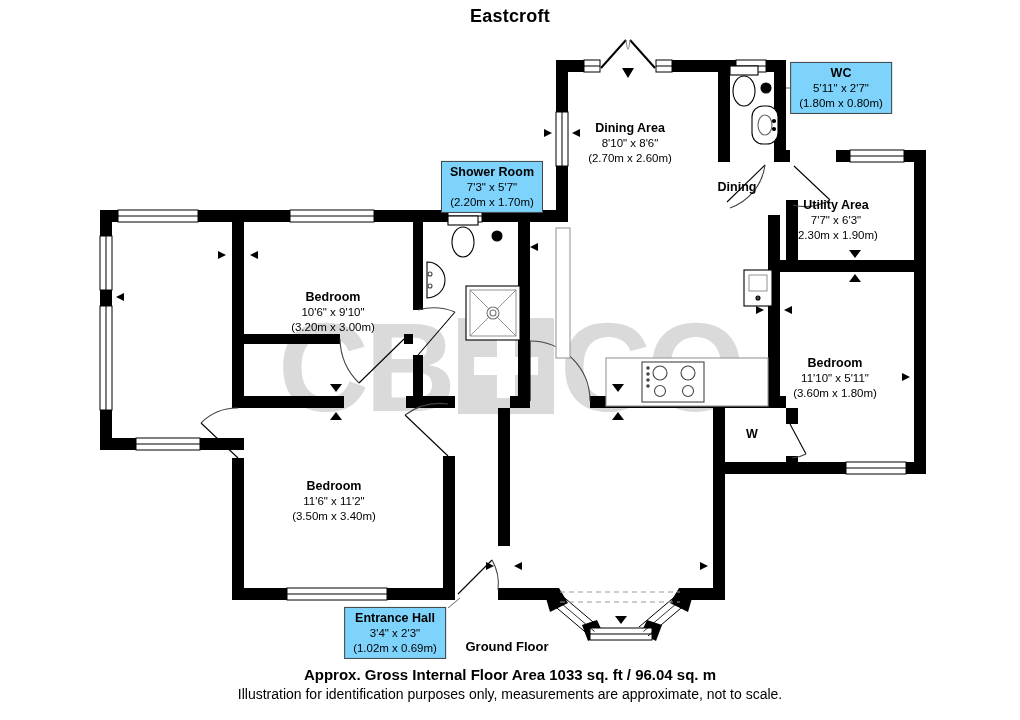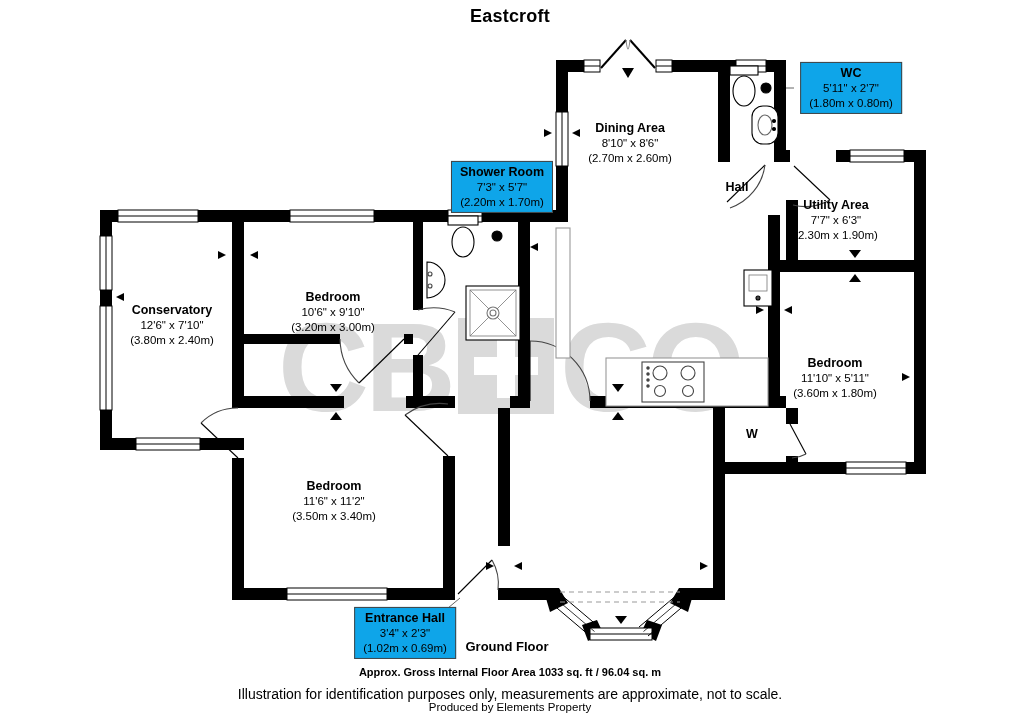--- a/index.html
+++ b/index.html
@@ -13,24 +13,24 @@
   .wm-text{font-size:126px;font-weight:bold;color:#dadada;line-height:100px;letter-spacing:-4px;}
   .wm-square{position:relative;width:96px;height:96px;background:#dadada;}
   .wm-plus-v{position:absolute;left:39px;top:16px;width:18px;height:64px;background:#fff;}
   .wm-plus-h{position:absolute;left:16px;top:39px;width:64px;height:18px;background:#fff;}
   svg.plan{position:absolute;left:0;top:0;z-index:1;}
   
   .room-label{position:absolute;transform:translate(-50%,-50%);text-align:center;
               z-index:2;white-space:nowrap;line-height:1.3;}
   .room-label .rname{font-size:12.5px;font-weight:bold;}
   .room-label .rdim{font-size:11.5px;}
-  .room-label.boxed{background:#0ea5e9;border:1px solid #444;padding:2px 8px;margin-left:10px;}
+  .room-label.boxed{background:#7dd3fc;border:1px solid #444;padding:2px 8px;}
   .single{font-size:12.5px;font-weight:bold;}
   .floorname{position:absolute;transform:translate(-50%,-50%);font-size:13px;font-weight:bold;z-index:2;}
-  .foot1{position:absolute;left:0;right:0;top:666px;text-align:center;font-size:11px;font-weight:bold;z-index:3;}
+  .foot1{position:absolute;left:0;right:0;top:666px;text-align:center;font-size:15px;font-weight:bold;z-index:3;}
   .foot2{position:absolute;left:0;right:0;top:686px;text-align:center;font-size:14px;z-index:3;}
   .foot3{position:absolute;left:0;right:0;top:701px;text-align:center;font-size:11.5px;z-index:3;}
 </style>
 </head>
 <body>
 
 <div class="canvas">
 
   <div class="title">Eastcroft</div>
 
@@ -317,25 +317,20 @@
       <polygon points="615,616 627,616 621,624"></polygon>
       <polygon points="902,373 902,381 910,377"></polygon>
     </g>
 
     <g stroke="#666" stroke-width="1">
       <line x1="786" y1="88" x2="794" y2="88"></line>
       <line x1="448" y1="608" x2="460" y2="598"></line>
     </g>
   </svg>
 
-  <div class="room-label" style="left:172px;top:325px">
-    <div class="rname">Conservatory</div>
-    <div class="rdim">12'6" x 7'10"</div>
-    <div class="rdim">(3.80m x 2.40m)</div>
-  </div>
 
   <div class="room-label" style="left:333px;top:312px">
     <div class="rname">Bedroom</div>
     <div class="rdim">10'6" x 9'10"</div>
     <div class="rdim">(3.20m x 3.00m)</div>
   </div>
 
   <div class="room-label boxed" style="left:492px;top:187px">
     <div class="rname">Shower Room</div>
     <div class="rdim">7'3" x 5'7"</div>
@@ -348,21 +343,21 @@
     <div class="rdim">(2.70m x 2.60m)</div>
   </div>
 
   <div class="room-label boxed" style="left:841px;top:88px">
     <div class="rname">WC</div>
     <div class="rdim">5'11" x 2'7"</div>
     <div class="rdim">(1.80m x 0.80m)</div>
   </div>
 
   <div class="room-label" style="left:737px;top:187px">
-    <div class="single">Hall</div>
+    <div class="single">Dining</div>
   </div>
 
   <div class="room-label" style="left:836px;top:220px">
     <div class="rname">Utility Area</div>
     <div class="rdim">7'7" x 6'3"</div>
     <div class="rdim">(2.30m x 1.90m)</div>
   </div>
 
 
   <div class="room-label" style="left:835px;top:378px">
@@ -385,15 +380,14 @@
   <div class="room-label boxed" style="left:395px;top:633px">
     <div class="rname">Entrance Hall</div>
     <div class="rdim">3'4" x 2'3"</div>
     <div class="rdim">(1.02m x 0.69m)</div>
   </div>
 
   <div class="floorname" style="left:507px;top:646px">Ground Floor</div>
 
   <div class="foot1">Approx. Gross Internal Floor Area 1033 sq. ft / 96.04 sq. m</div>
   <div class="foot2">Illustration for identification purposes only, measurements are approximate, not to scale.</div>
-  <div class="foot3">Produced by Elements Property</div>
 
 </div>
 
 </body></html>

